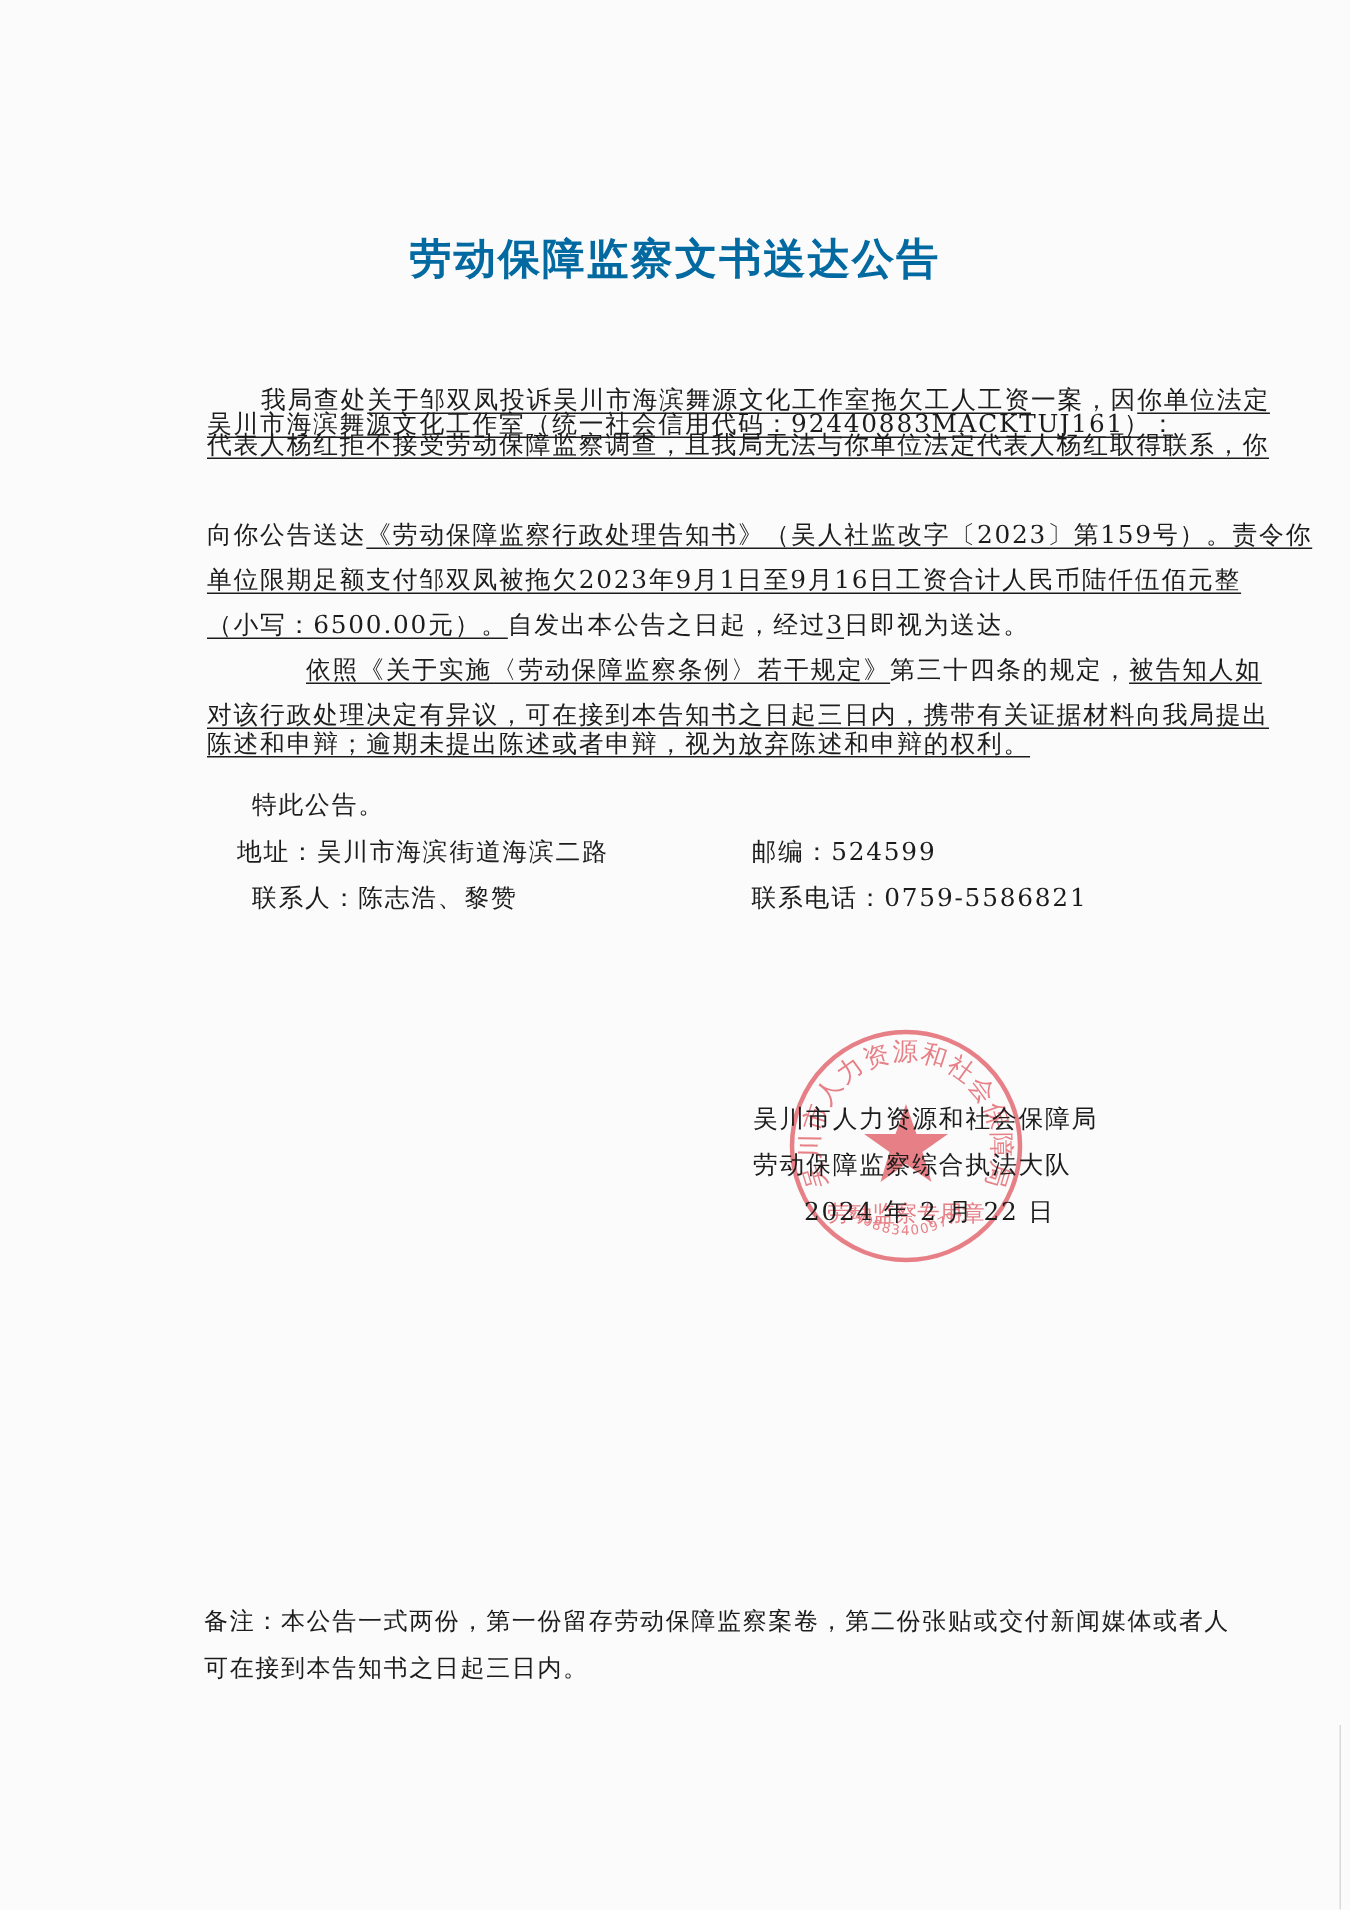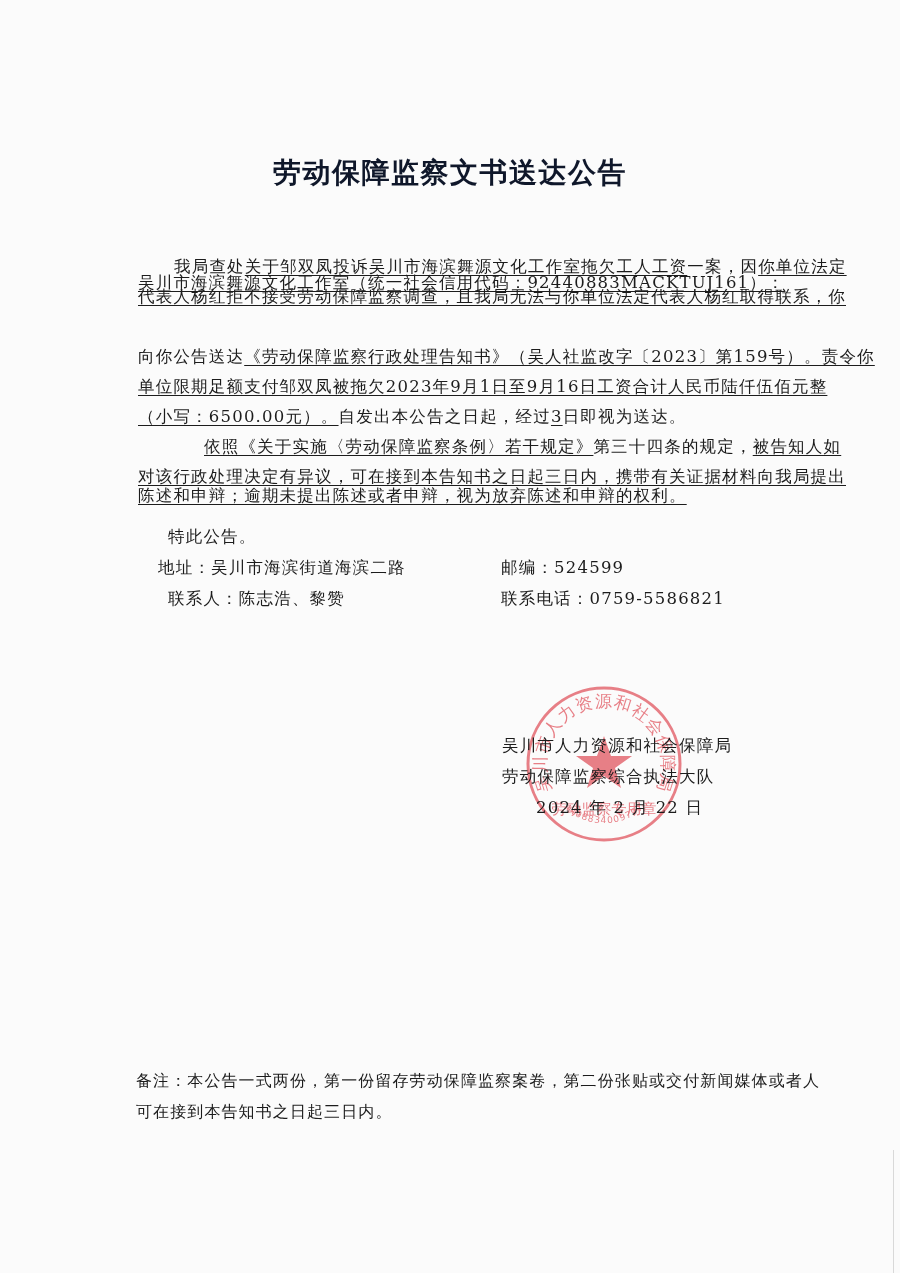--- a/index.html
+++ b/index.html
@@ -9,21 +9,21 @@
     position: relative;
     overflow: hidden;
     font-family: "DejaVu Serif", "Liberation Serif", serif;
     color: #1c1c1c;
   }
   .page { position: absolute; inset: 0; }
   .title {
     position: absolute; left: 0; right: 0; top: 154px;
     text-align: center;
     font-size: 28px; font-weight: bold; letter-spacing: 1.5px;
-    color: #0f172a;
+    color: #0369a1;
   }
   .line {
     position: absolute; left: 138px;
     font-size: 16.5px; line-height: 22px; white-space: nowrap;
     letter-spacing: 1.2px;
   }
   .u { text-decoration: underline; text-underline-offset: 3px; text-decoration-thickness: 1px; }
   .sig { position: absolute; font-size: 16.5px; white-space: nowrap; letter-spacing: 1.2px; z-index: 2; }
   .seal {
     position: absolute; left: 524px; top: 684px; width: 160px; height: 160px;

